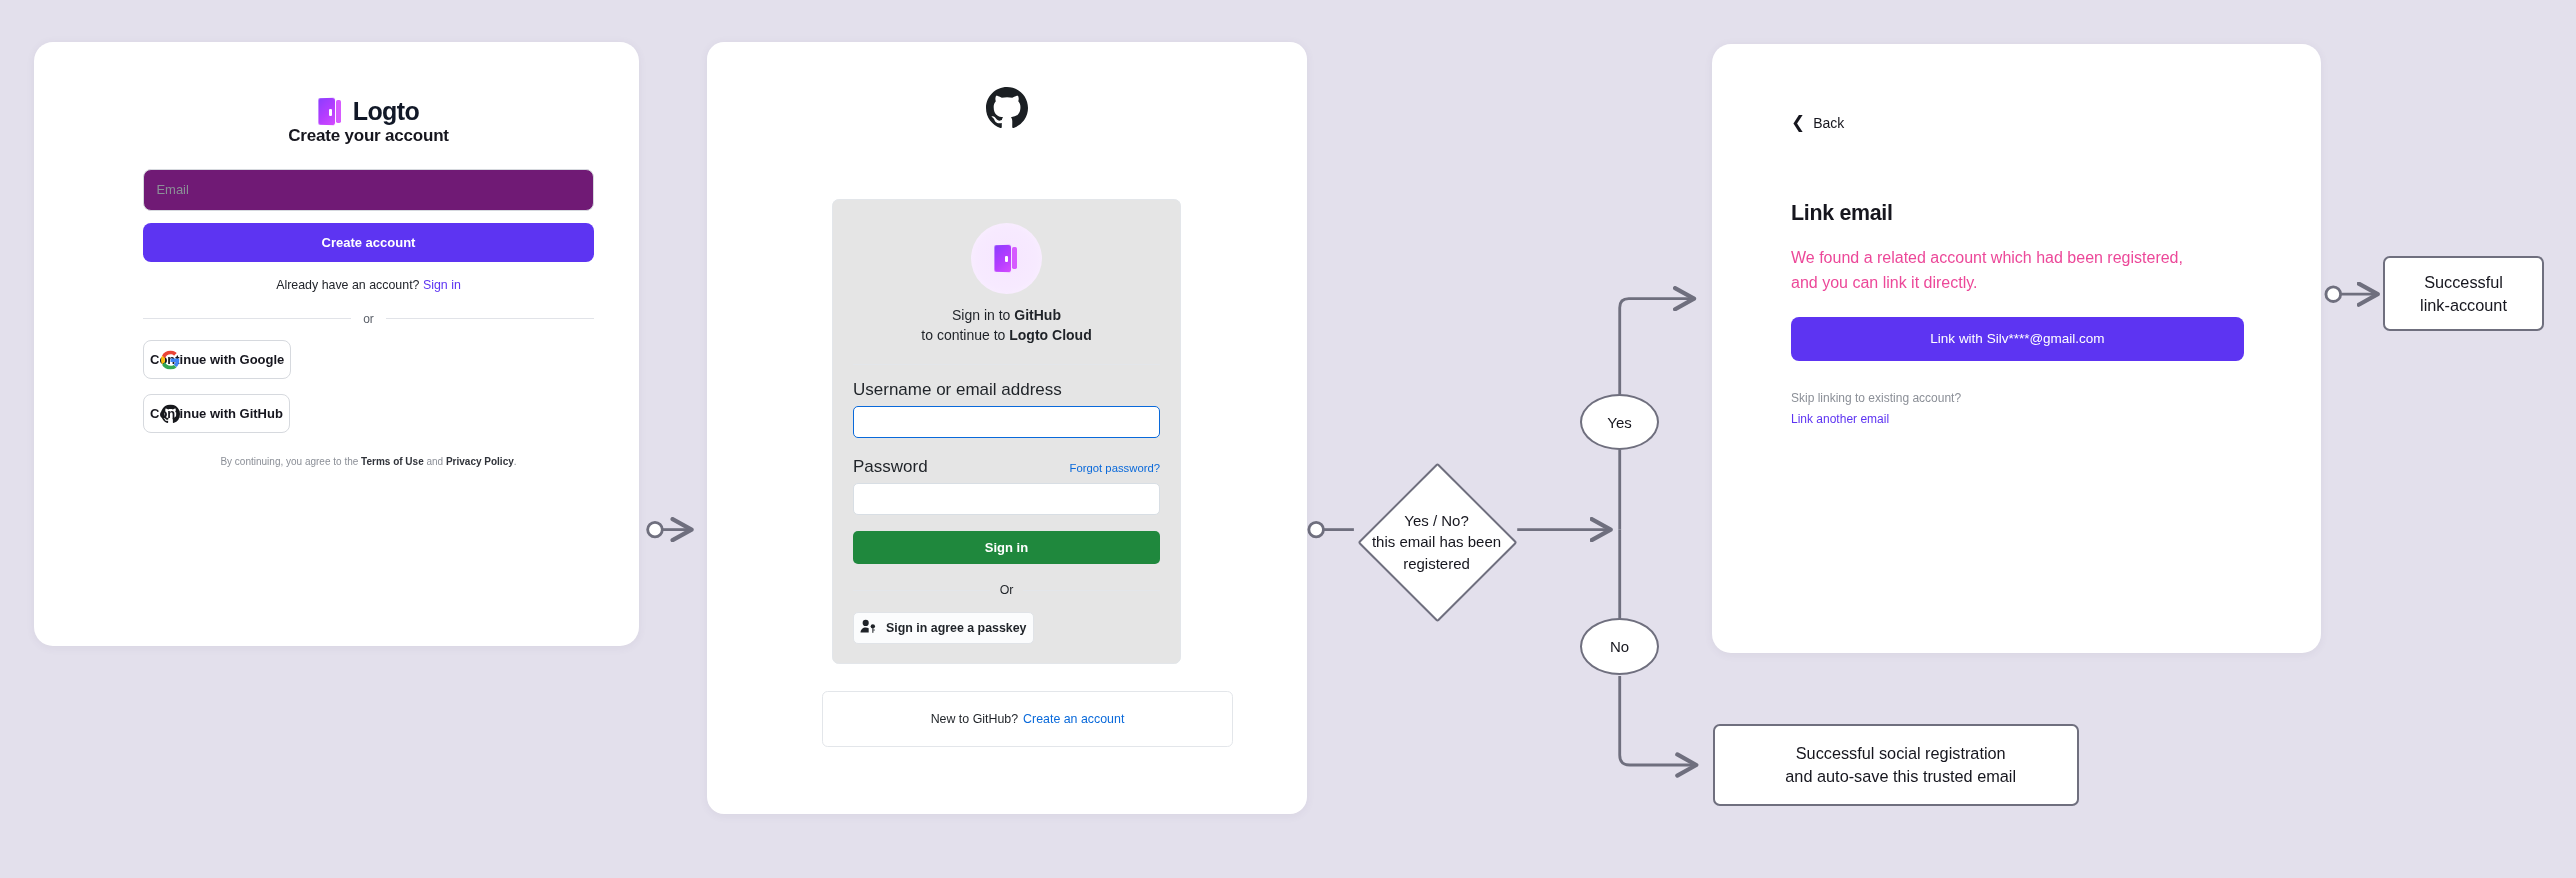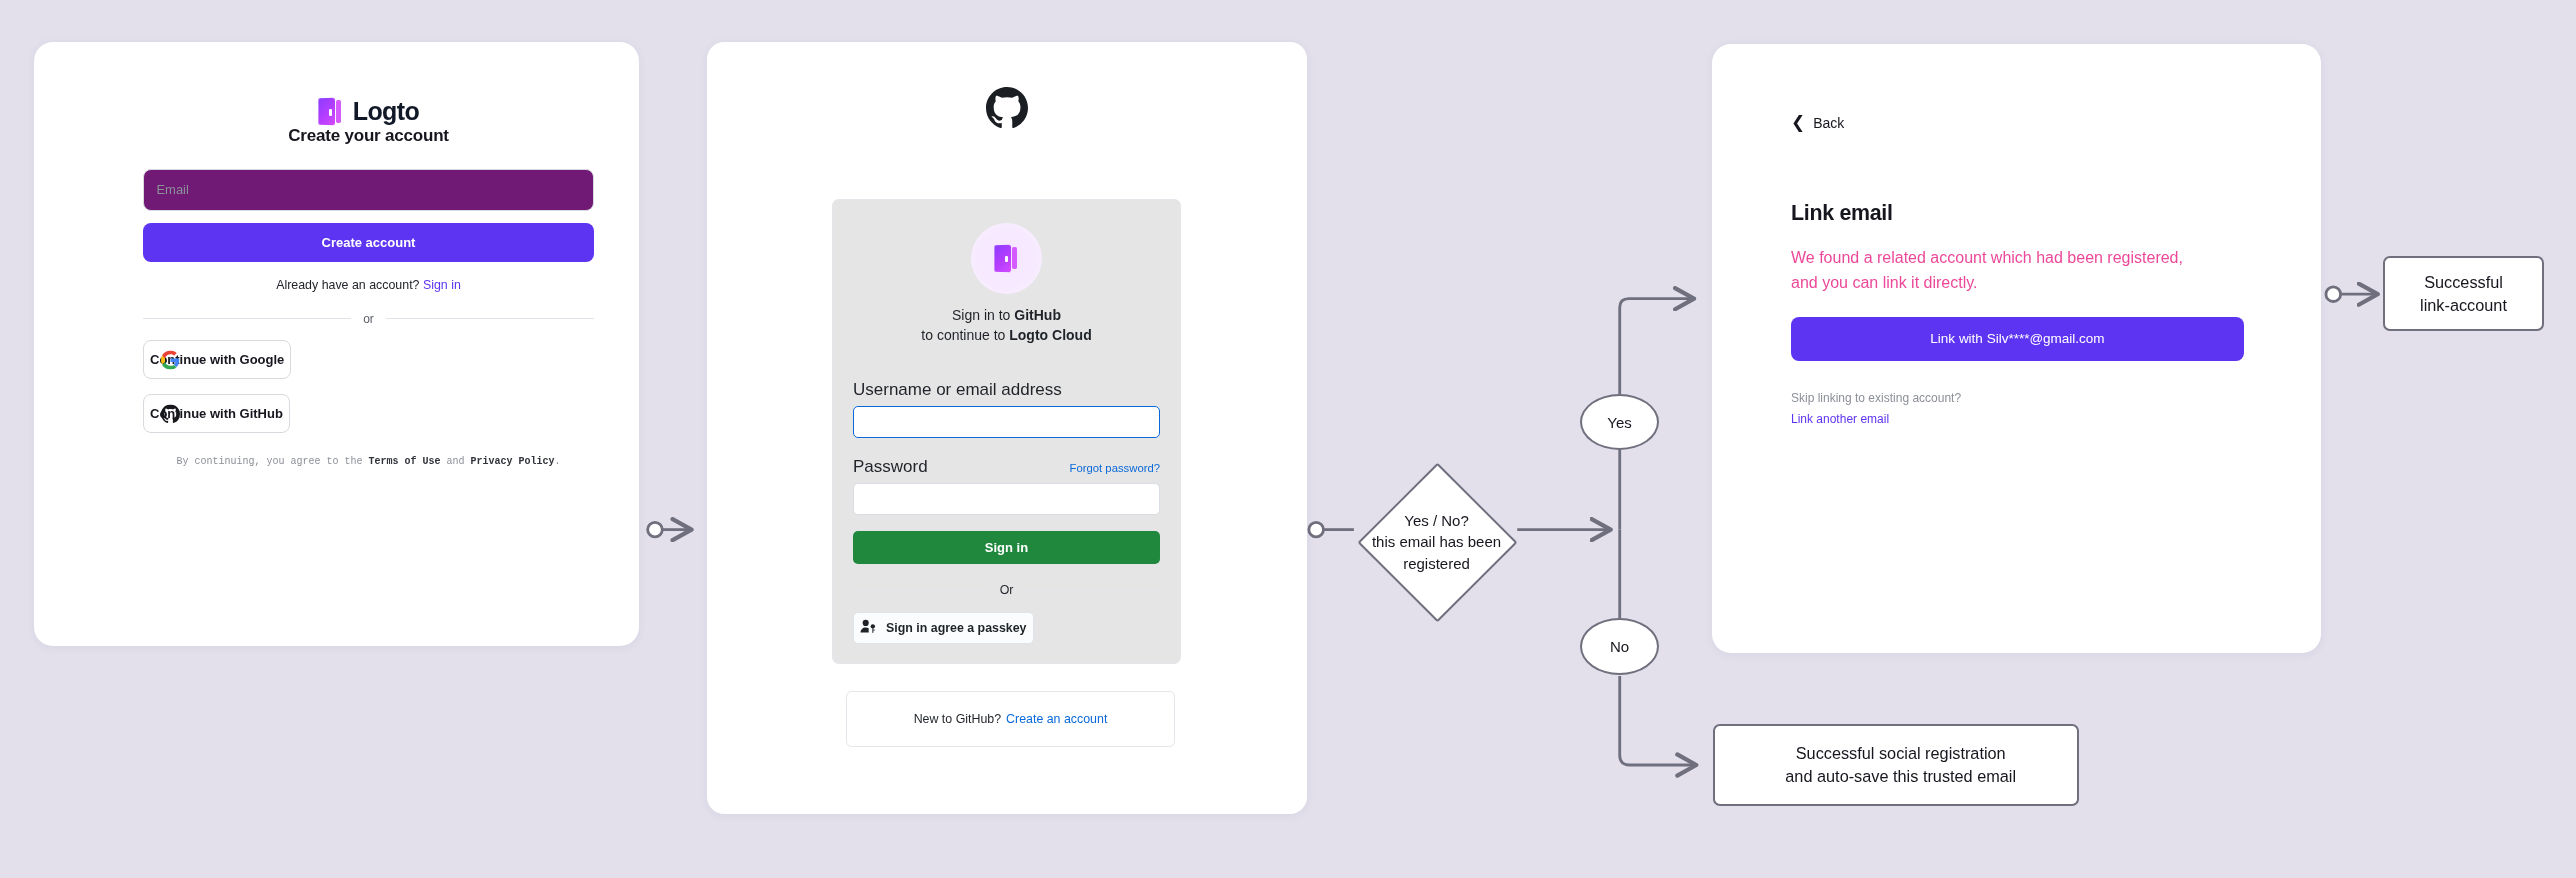--- a/index.html
+++ b/index.html
@@ -51,21 +51,21 @@
   .or-row{display:flex;align-items:center;gap:12.4px;margin-top:20px;}
   .or-row .line{flex:1;height:0.8px;background:#e1e3e8;}
   .or-row .or{font-size:12px;color:#5b6069;}
 
   .btn-social{
     margin-top:14.6px;height:39px;border-radius:8px;border:0.8px solid #d6d9de;background:#fff;
     display:flex;align-items:center;justify-content:center;position:relative;
     font-size:13px;font-weight:600;color:#16161e;box-sizing:border-box;cursor:pointer;font-family:inherit;
   }
   .btn-social .sicon{position:absolute;left:17px;top:50%;transform:translateY(-50%);width:19px;height:19px;}
-  .terms{margin-top:22.5px;text-align:center;font-size:10px;color:#8b8f97;font-family:Liberation Mono, monospace;}
+  .terms{margin-top:22.5px;text-align:center;font-size:10px;color:#8b8f97;}
   .terms b{color:#30333a;font-weight:600;}
 
   
   #card-github{left:707px;top:42px;width:600px;height:772px;border-radius:17px;}
   .gh-logo{position:absolute;left:50%;top:45px;transform:translateX(-50%);width:42px;height:42px;}
   .gh-box{
     position:absolute;left:125px;top:157px;width:349px;
     background:#e5e5e5;border:0.8px solid #e3e6ea;border-radius:6.8px;box-sizing:border-box;
     padding:22.5px 20px 19px 20px;
   }
@@ -91,21 +91,21 @@
   }
   .gh-or{display:flex;align-items:center;gap:10px;margin-top:19px;}
   .gh-or .line{flex:1;height:0.8px;background:#e3e6ea;}
   .gh-or .t{font-size:12.4px;color:#1f2328;}
   .gh-passkey{
     margin-top:14.6px;height:32px;border-radius:5px;border:0.8px solid #e0e3e7;background:#fbfcfd;
     display:flex;align-items:center;justify-content:center;gap:9px;
     font-size:12.4px;font-weight:700;color:#1f2328;box-sizing:border-box;cursor:pointer;font-family:inherit;
   }
   .gh-newbox{
-    position:absolute;left:139px;top:649px;width:329px;height:56px;
+    position:absolute;left:115px;top:649px;width:411px;height:56px;
     border:0.8px solid #e3e6ea;border-radius:5.6px;background:#fff;
     display:flex;align-items:center;justify-content:center;font-size:12.4px;color:#1f2328;box-sizing:border-box;
   }
   .gh-newbox a{color:#0969da;text-decoration:none;margin-left:5px;}
 
   
   #card-link{left:1712px;top:44px;width:609px;height:609px;border-radius:19px;}
   .back-row{position:absolute;left:79px;top:70px;display:flex;align-items:center;gap:8px;cursor:pointer;}
   .back-row .chev{font-size:17px;color:#16161e;line-height:1;font-weight:400;}
   .back-row .txt{font-size:14px;color:#16161e;}

